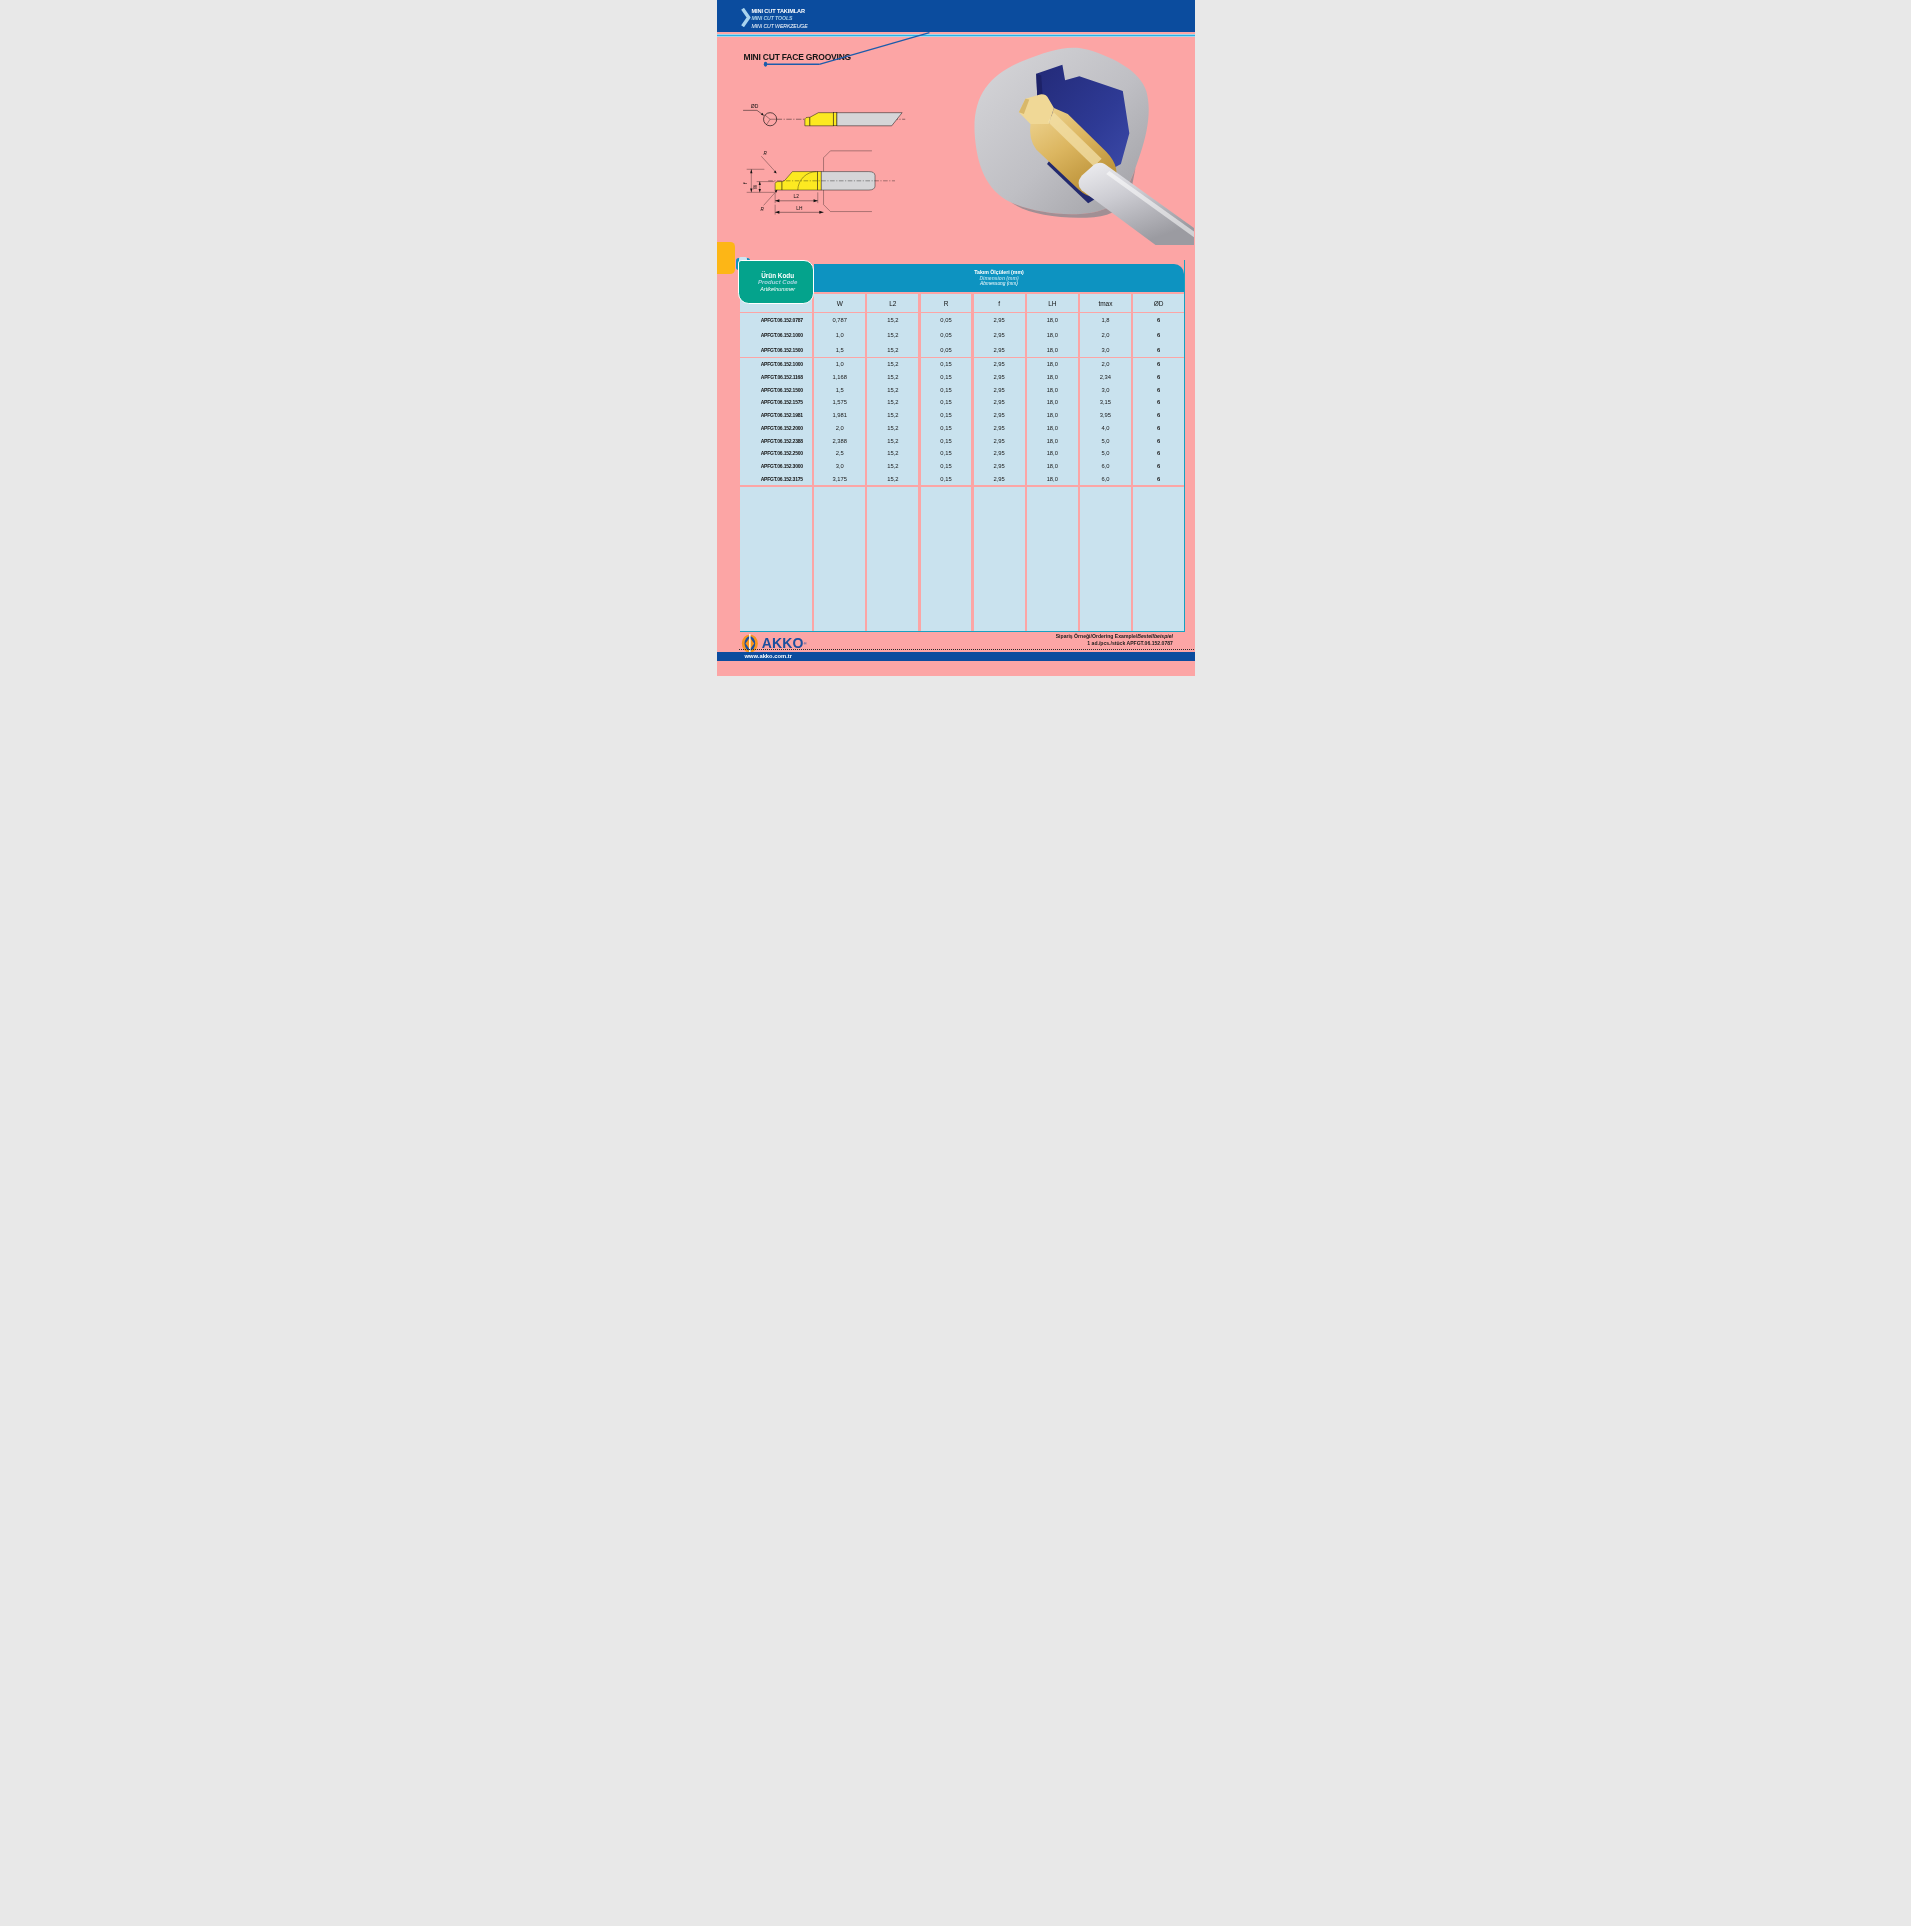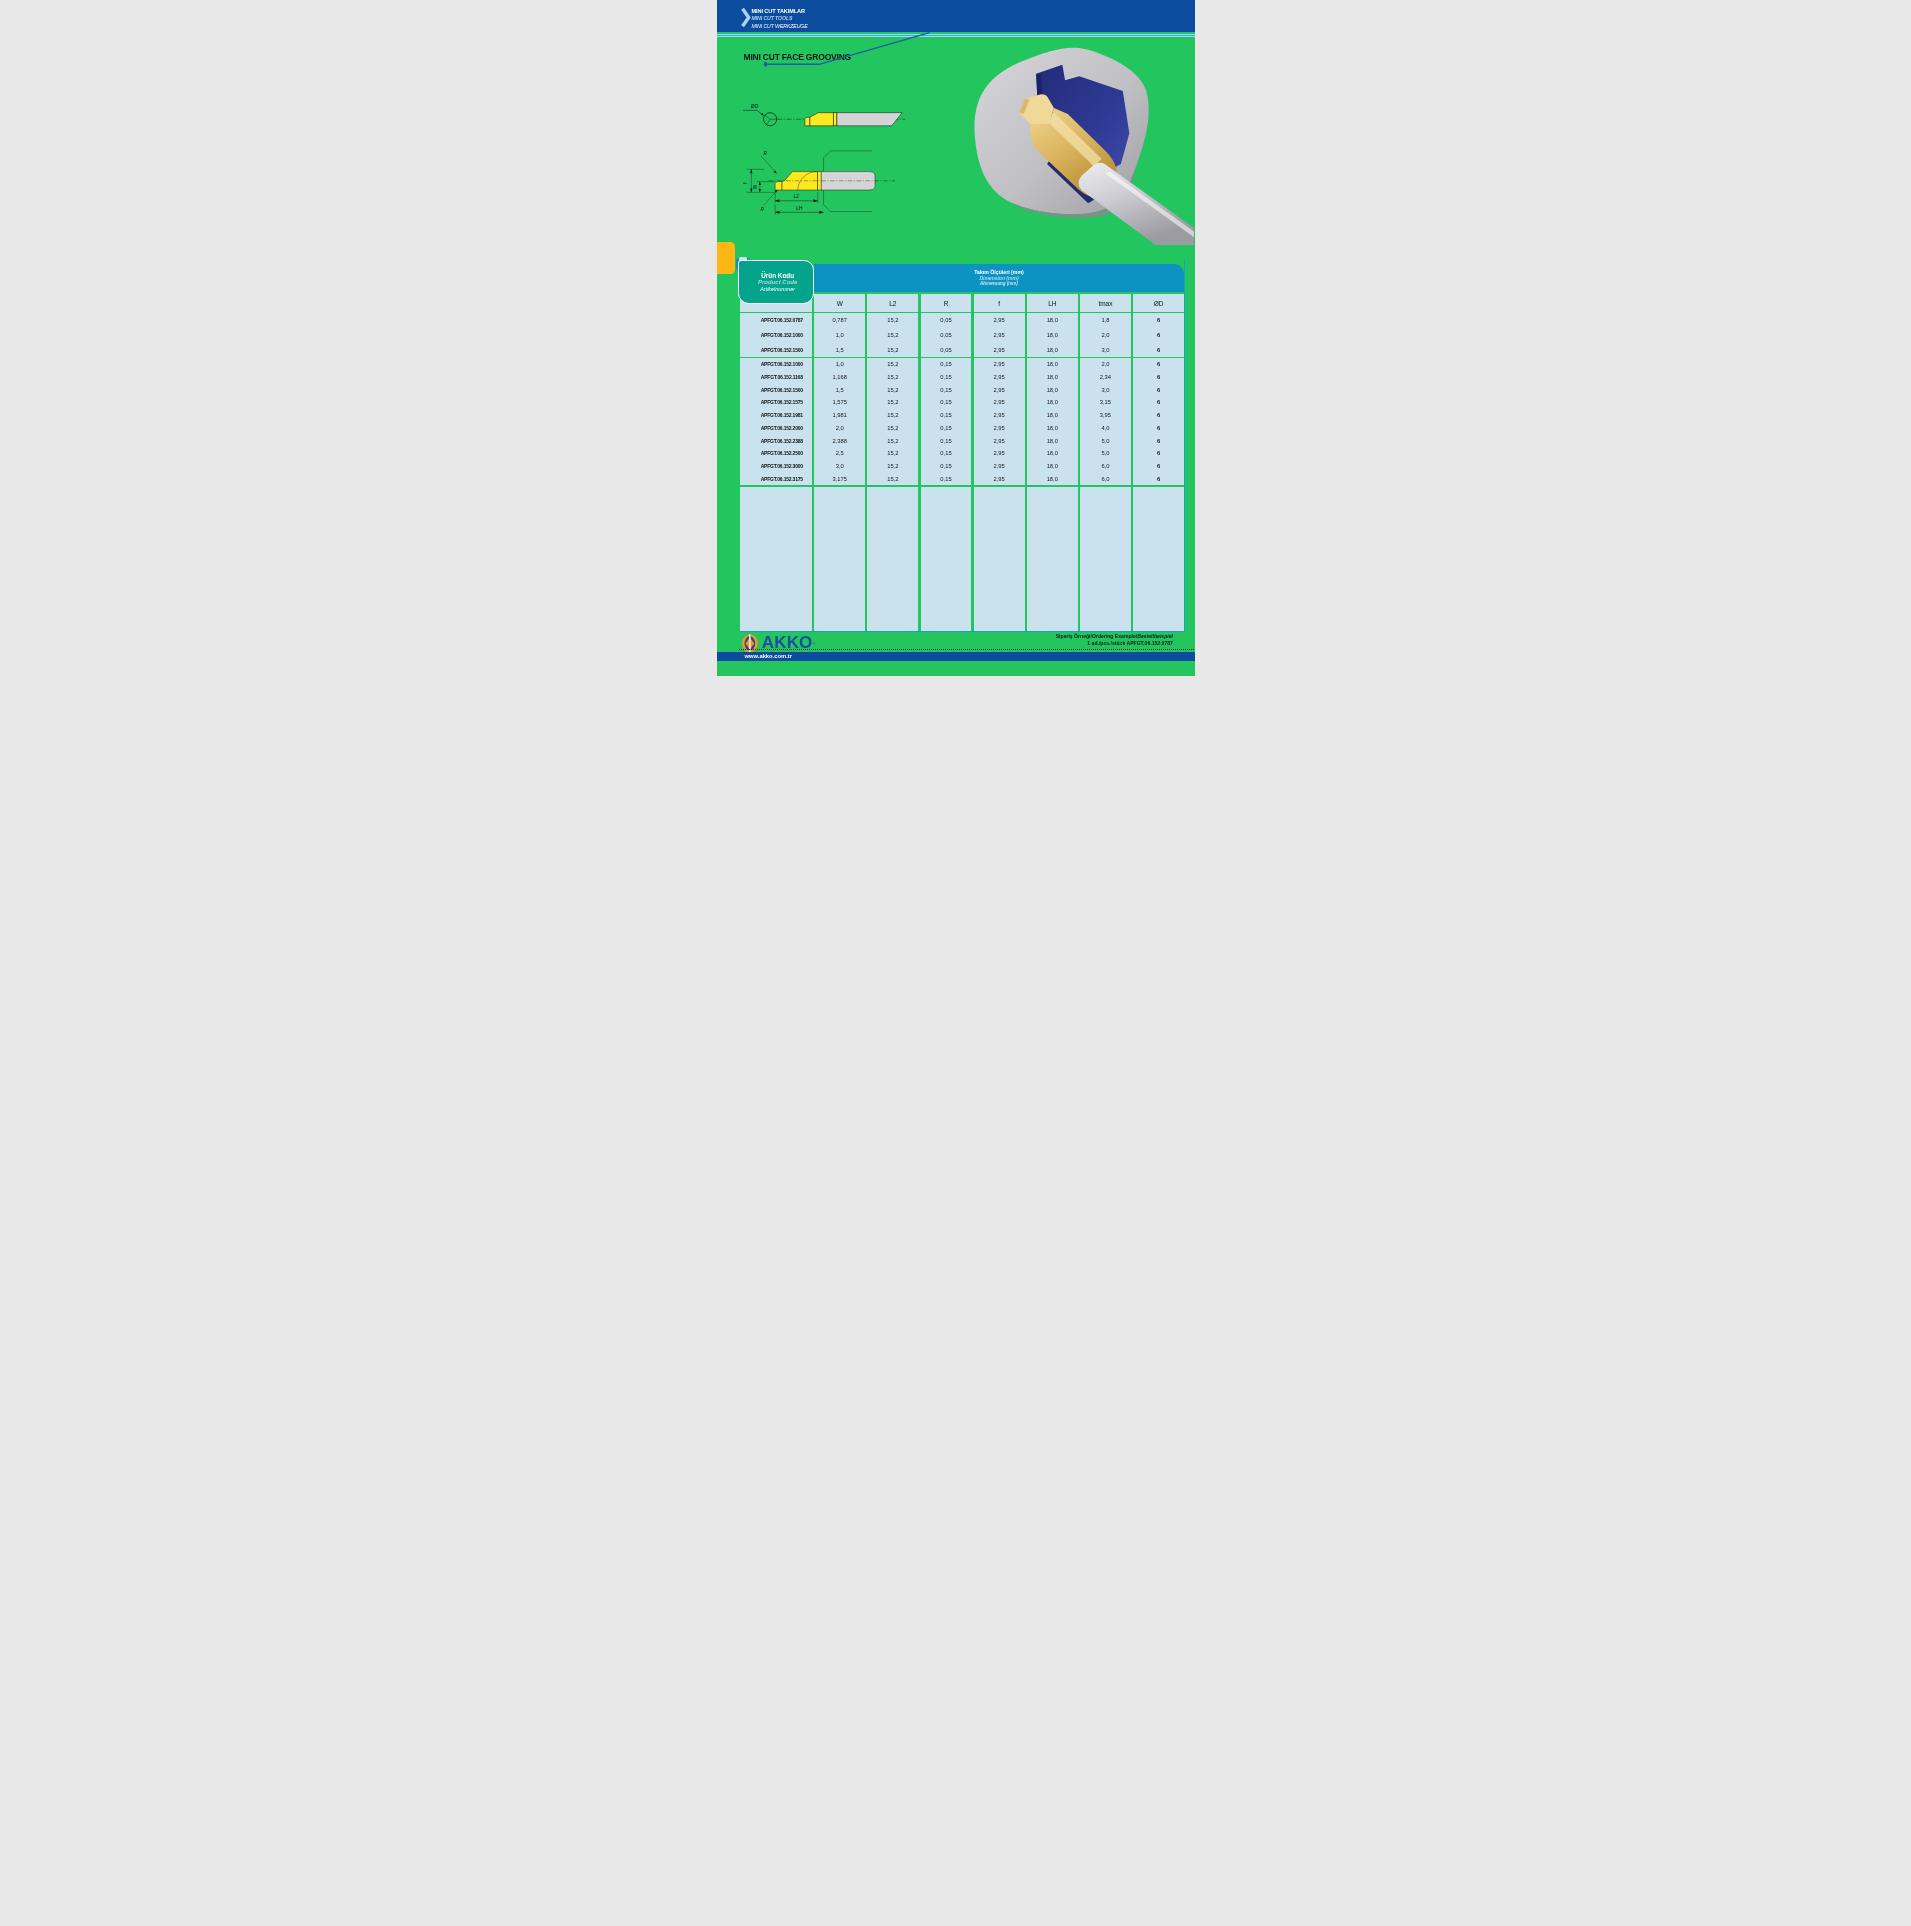--- a/index.html
+++ b/index.html
@@ -1,16 +1,16 @@
 <!DOCTYPE html>
 <html style="font-size:6.2px"><head>
 <meta charset="utf-8">
 <style>
   html,body{margin:0;padding:0;background:#e8e8e8;}
-  .page{position:relative;width:478px;height:676px;background:#22c55e;margin:0 auto;
+  .page{position:relative;width:478px;height:676px;background:#fca5a5;margin:0 auto;
         font-family:"Liberation Sans",sans-serif;overflow:hidden;}
   .abs{position:absolute;}
 
   
   .banner{position:absolute;left:0;top:0;width:478px;height:32px;background:#0b4c9e;}
   .banner-text{position:absolute;left:35px;top:8px;line-height:7.3px;white-space:nowrap;}
   .b1{font-size:5.6px;font-weight:bold;color:#ffffff;letter-spacing:-0.1px;}
   .b2{font-size:5.2px;font-weight:bold;font-style:italic;color:#a9cfe8;letter-spacing:-0.1px;}
   .b3{font-size:5.2px;font-style:italic;color:#ffffff;letter-spacing:-0.1px;}
   .stripe{position:absolute;left:0;width:478px;}
@@ -57,21 +57,21 @@
   .code{font-weight:bold;font-size:5px;letter-spacing:-0.2px;color:#131313;white-space:nowrap;}
   .dval{font-size:5.8px;color:#1a1a1a;}
   .boldval{font-weight:bold;}
 
   
   .side-tab{position:absolute;left:0;top:242px;width:18.5px;height:32px;background:#fdb616;
             border-radius:0 4.6px 4.6px 0;}
 
   
   .logo-row{position:absolute;left:24px;top:634px;display:flex;align-items:center;gap:3.5px;}
-  .akko{font-size:17px;font-weight:800;color:#1b4f9e;letter-spacing:0.2px;line-height:18.5px;}
+  .akko{font-size:14px;font-weight:800;color:#1b4f9e;letter-spacing:0.2px;line-height:18.5px;}
   .regmark{font-size:4.2px;color:#1b4f9e;vertical-align:super;font-weight:bold;}
   .ordering{position:absolute;right:21.6px;top:633px;text-align:right;line-height:6.7px;
             font-size:5.1px;font-weight:600;color:#1a1a1a;}
   .ital{font-style:italic;}
   .dotted{position:absolute;left:22.3px;top:649px;width:455px;border-top:0.8px dotted #2a2a2a;}
   .bluebar{position:absolute;left:0;top:652px;width:478px;height:8.5px;background:#0b4c9e;}
   .website{position:absolute;left:28px;top:0;font-size:5.8px;font-weight:bold;color:#fff;line-height:8.5px;}
   text{font-family:"Liberation Sans",sans-serif;}
 </style>
 </head>

